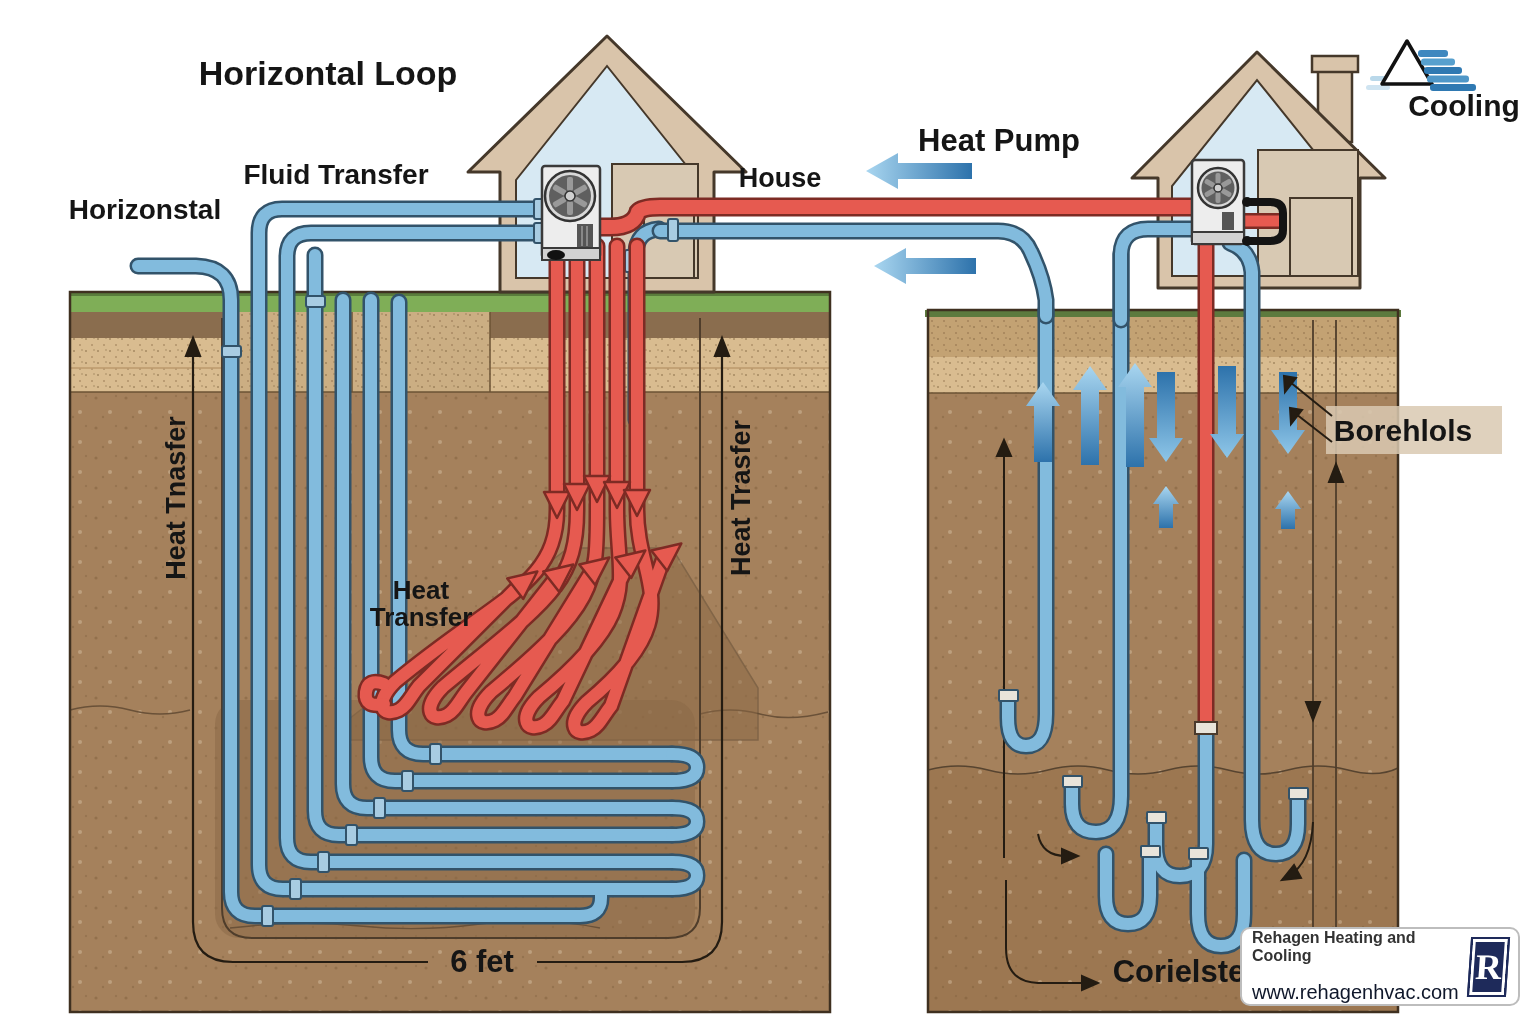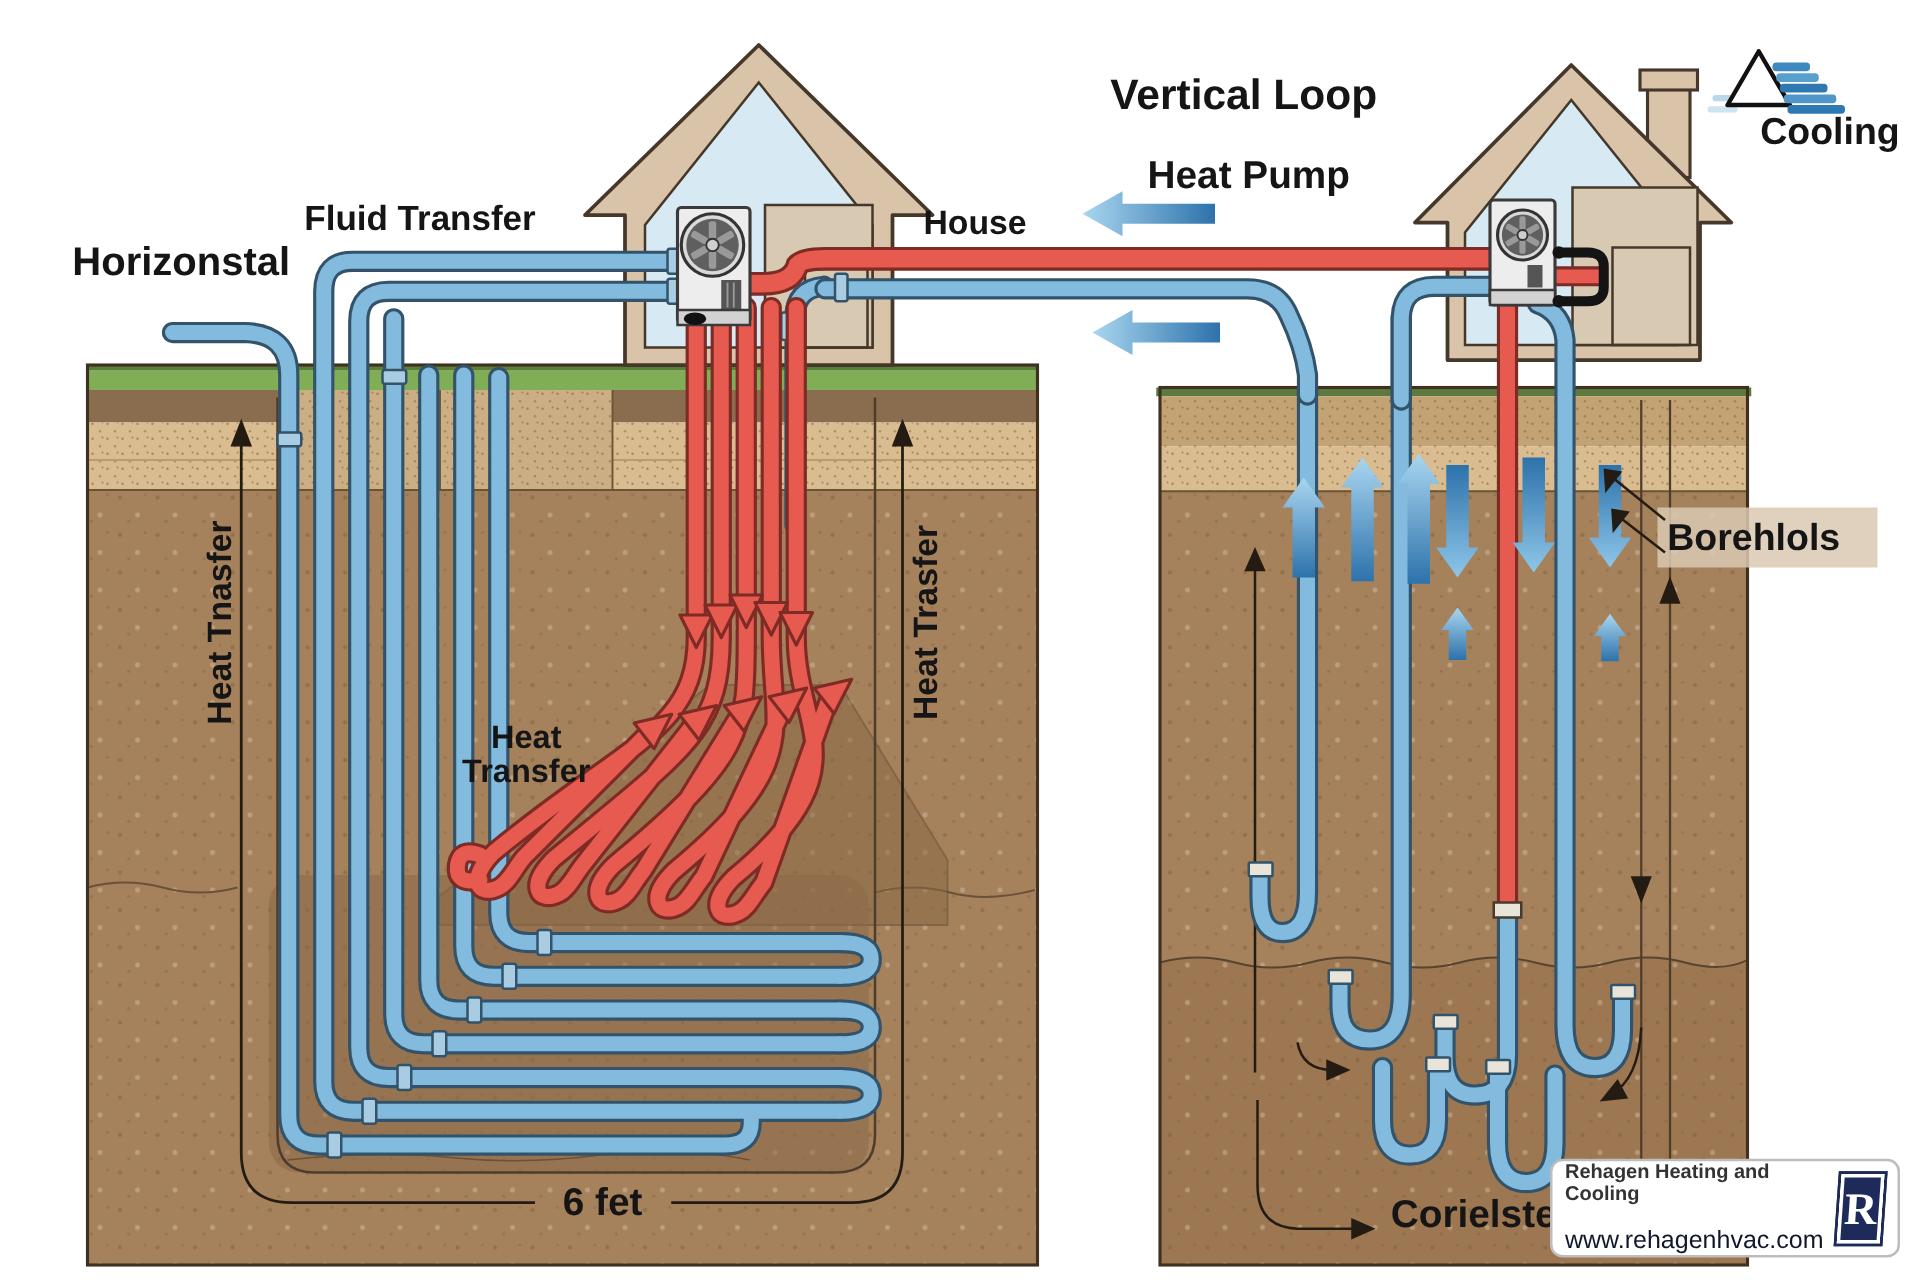--- a/index.html
+++ b/index.html
@@ -341,28 +341,28 @@
     <rect x="1366" y="85" width="24" height="5" rx="2.5" fill="#cfe4f1"></rect>
     <polygon points="1407,41 1382,84 1432,84" fill="#ffffff" stroke="#111" stroke-width="3.5" stroke-linejoin="round"></polygon>
     <rect x="1418" y="50" width="30" height="7" rx="3" fill="#3f88bf"></rect>
     <rect x="1421" y="58.5" width="34" height="7" rx="3" fill="#57a0ce"></rect>
     <rect x="1424" y="67" width="38" height="7" rx="3" fill="#2f79b2"></rect>
     <rect x="1427" y="75.5" width="42" height="7" rx="3" fill="#4f97c8"></rect>
     <rect x="1430" y="84" width="46" height="7" rx="3" fill="#2f79b2"></rect>
   </g>
 </svg>
 
+  <div class="lbl" style="left:328px;top:74px;font-size:34px;">Horizontal Loop</div>
   <div class="lbl" style="left:336px;top:175px;font-size:28px;">Fluid Transfer</div>
-  <div class="lbl" style="left:145px;top:210px;font-size:32px;">Horizonstal</div>
+  <div class="lbl" style="left:145px;top:210px;font-size:28px;">Horizonstal</div>
   <div class="lbl vert" style="left:176px;top:498px;font-size:27px;">Heat Tnasfer</div>
   <div class="lbl wrap" style="left:421px;top:604px;font-size:26px;">Heat Transfer</div>
   <div class="lbl vert" style="left:741px;top:498px;font-size:27px;">Heat Trasfer</div>
   <div class="lbl" style="left:482px;top:962px;font-size:31px;">6 fet</div>
   <div class="lbl" style="left:780px;top:178px;font-size:27px;">House</div>
-  <div class="lbl" style="left:995px;top:77px;font-size:34px;">Vertical Loop</div>
   <div class="lbl" style="left:999px;top:141px;font-size:31px;">Heat Pump</div>
   <div class="lbl" style="left:1429px;top:106px;font-size:30px;margin-left:35px;">Cooling</div>
   <div class="lbl" style="left:1403px;top:431px;font-size:30px;">Borehlols</div>
   <div class="lbl" style="left:1185px;top:972px;font-size:31px;z-index:4;">Corielster</div>
 
   <div class="watermark">
     <div class="wm-text">
       <div class="wm-company">Rehagen Heating and Cooling</div>
       <div class="wm-site">www.rehagenhvac.com</div>
     </div>

